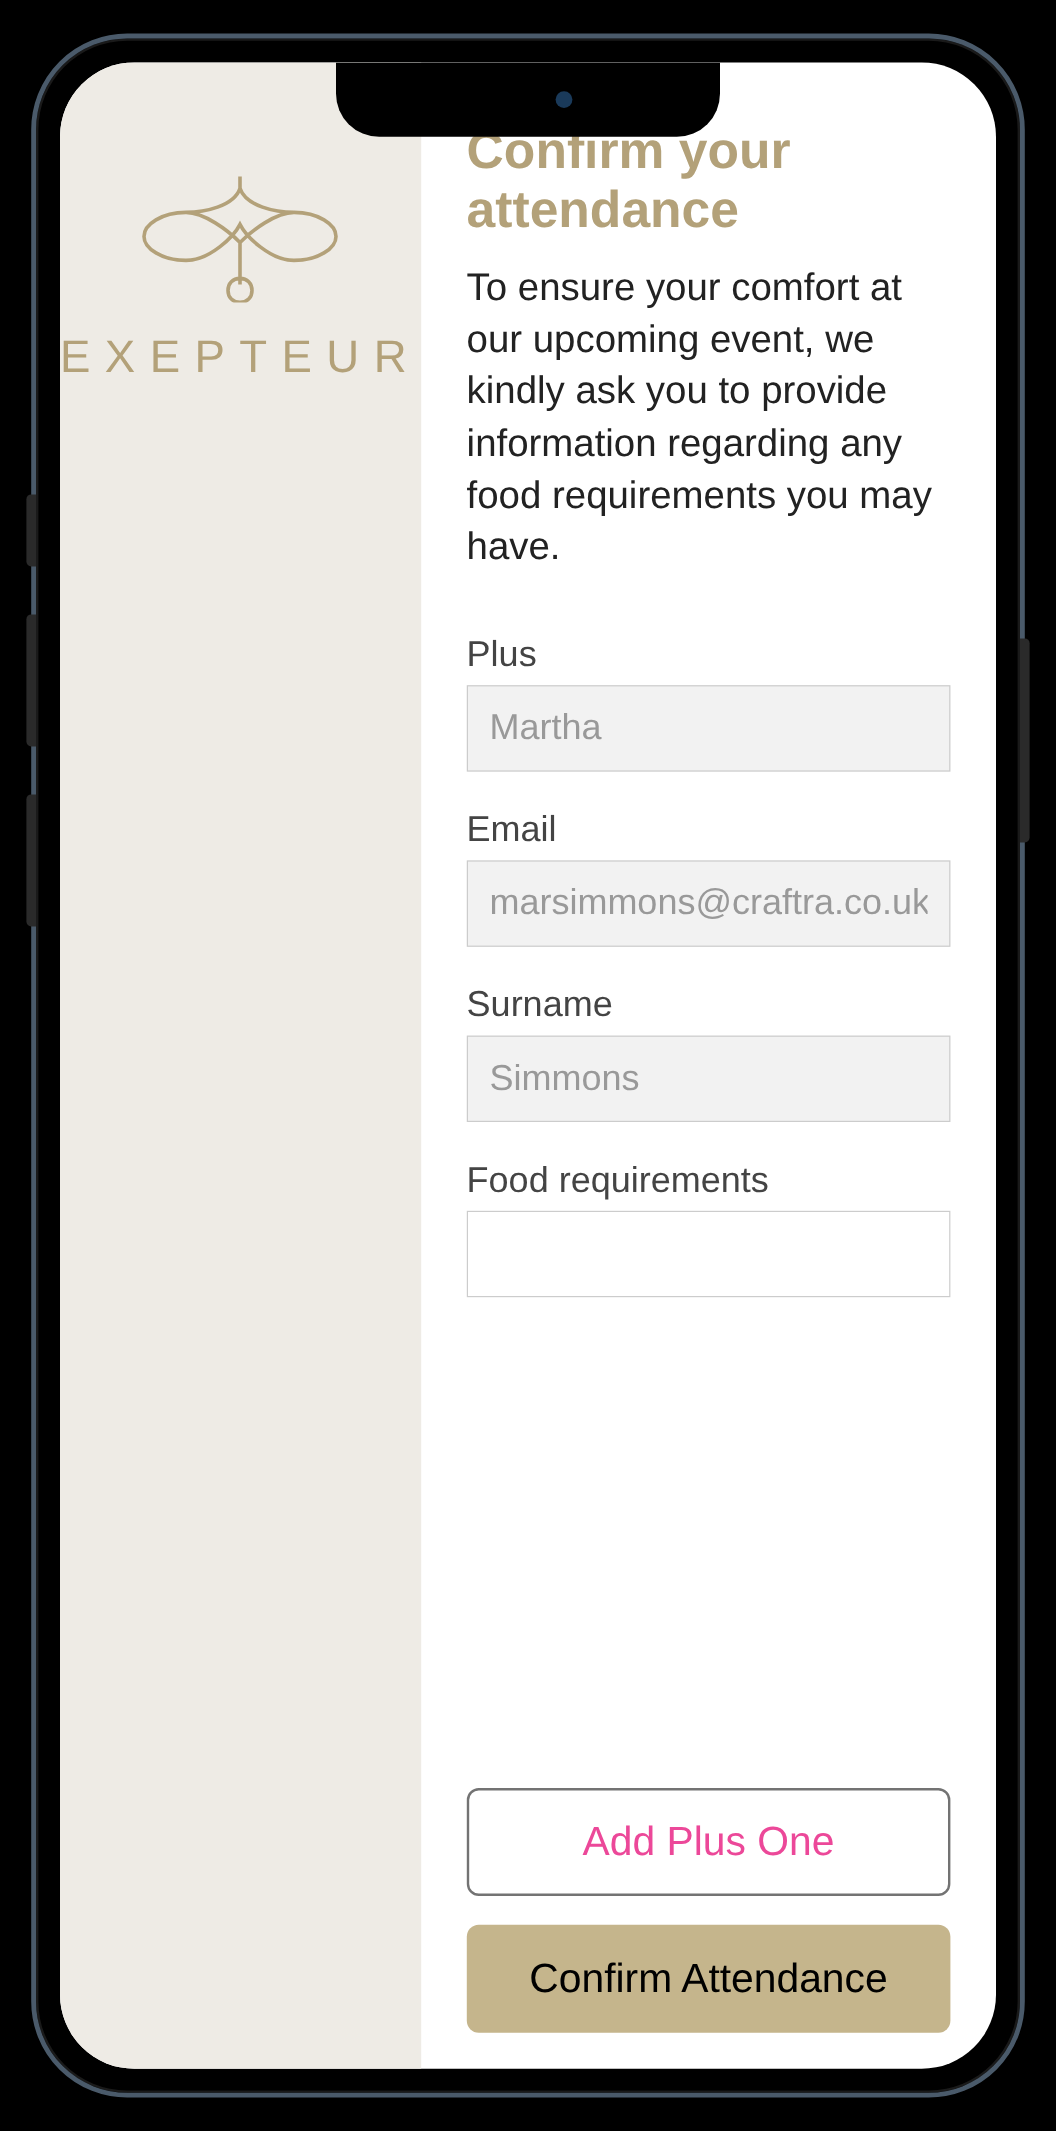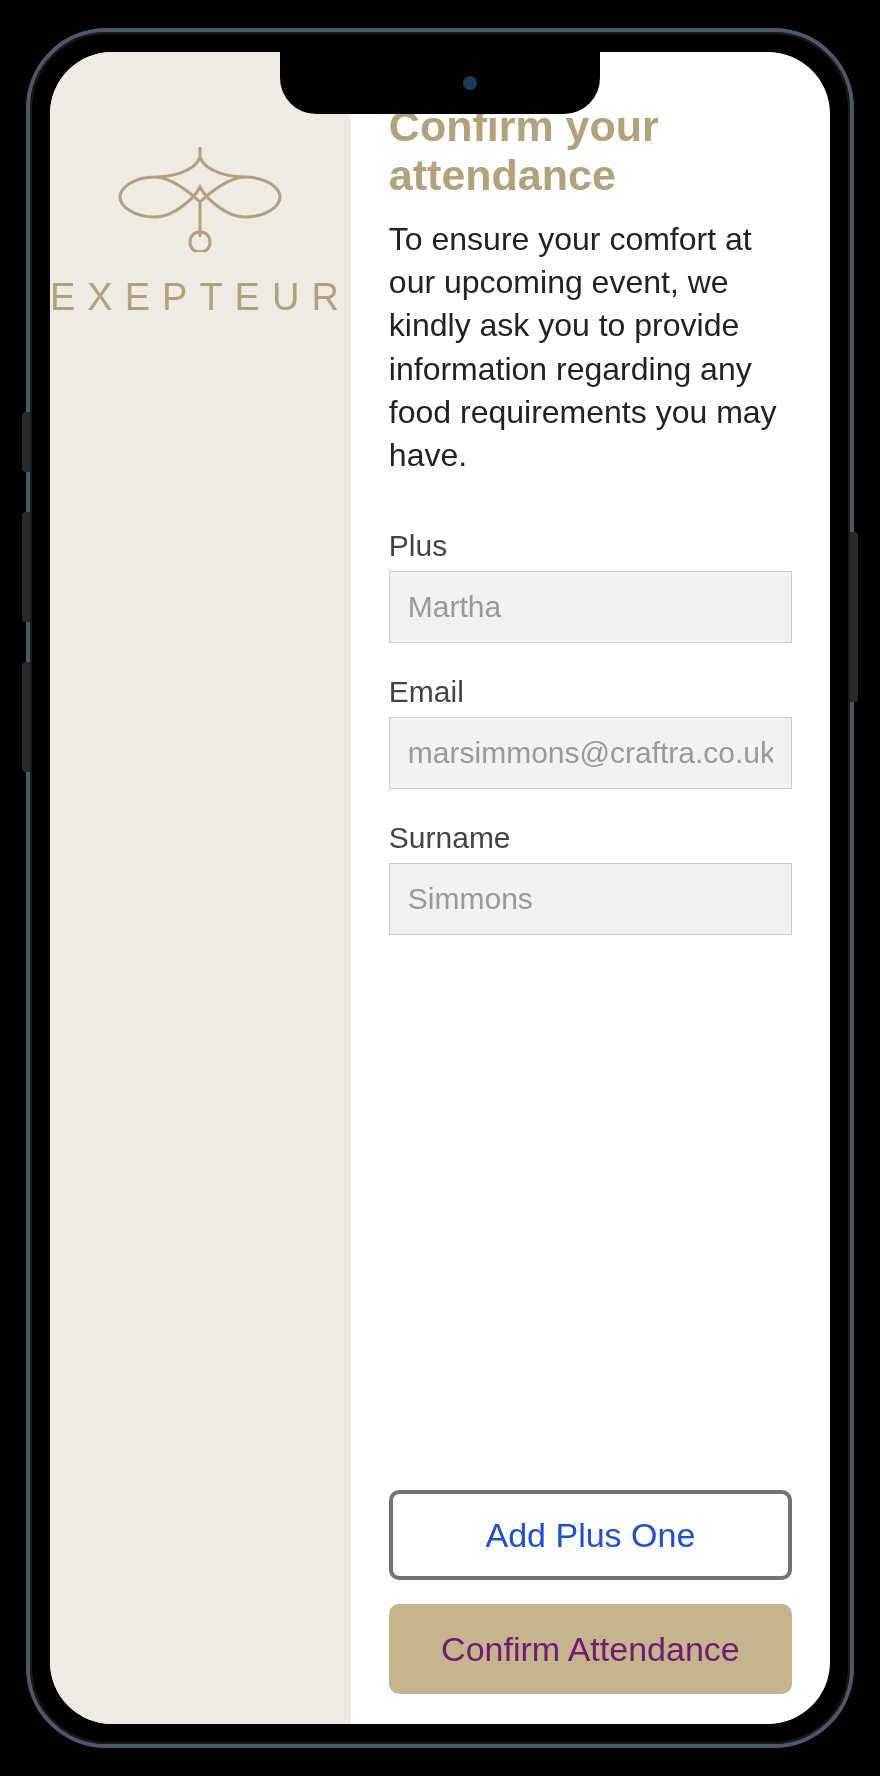--- a/index.html
+++ b/index.html
@@ -151,28 +151,28 @@
       width: 100%;
       height: 90px;
       font-size: 34px;
       font-weight: 500;
       border-radius: 10px;
       cursor: pointer;
       font-family: inherit;
     }
     .btn-outline {
       background: #fff;
-      border: 4px solid #737373;
-      color: #1d4ed8;
+      border: 2px solid #737373;
+      color: #ec4899;
       margin-bottom: 24px;
     }
     .btn-primary {
       background: #c5b58c;
       border: none;
-      color: #701a75;
+      color: #000000;
     }
   </style>
 </head>
 <body>
 
 <div class="phone-frame">
   <div class="phone-buttons-left">
     <div class="phone-button small"></div>
     <div class="phone-button medium"></div>
     <div class="phone-button medium"></div>
@@ -217,20 +217,24 @@
         <div class="form-group">
           <label class="form-label">Email</label>
           <input type="email" class="form-input" placeholder="marsimmons@craftra.co.uk" style="">
         </div>
 
         <div class="form-group">
           <label class="form-label">Surname</label>
           <input type="text" class="form-input" placeholder="Simmons" style="">
         </div>
 
+        <div class="form-group">
+          <label class="form-label">Food requirements</label>
+          <input type="text" class="form-input empty" placeholder="" style="">
+        </div>
 
         <div class="button-group">
           <button class="btn btn-outline">Add Plus One</button>
           <button class="btn btn-primary">Confirm Attendance</button>
         </div>
       </div>
     </div>
   </div>
 </div>
 

